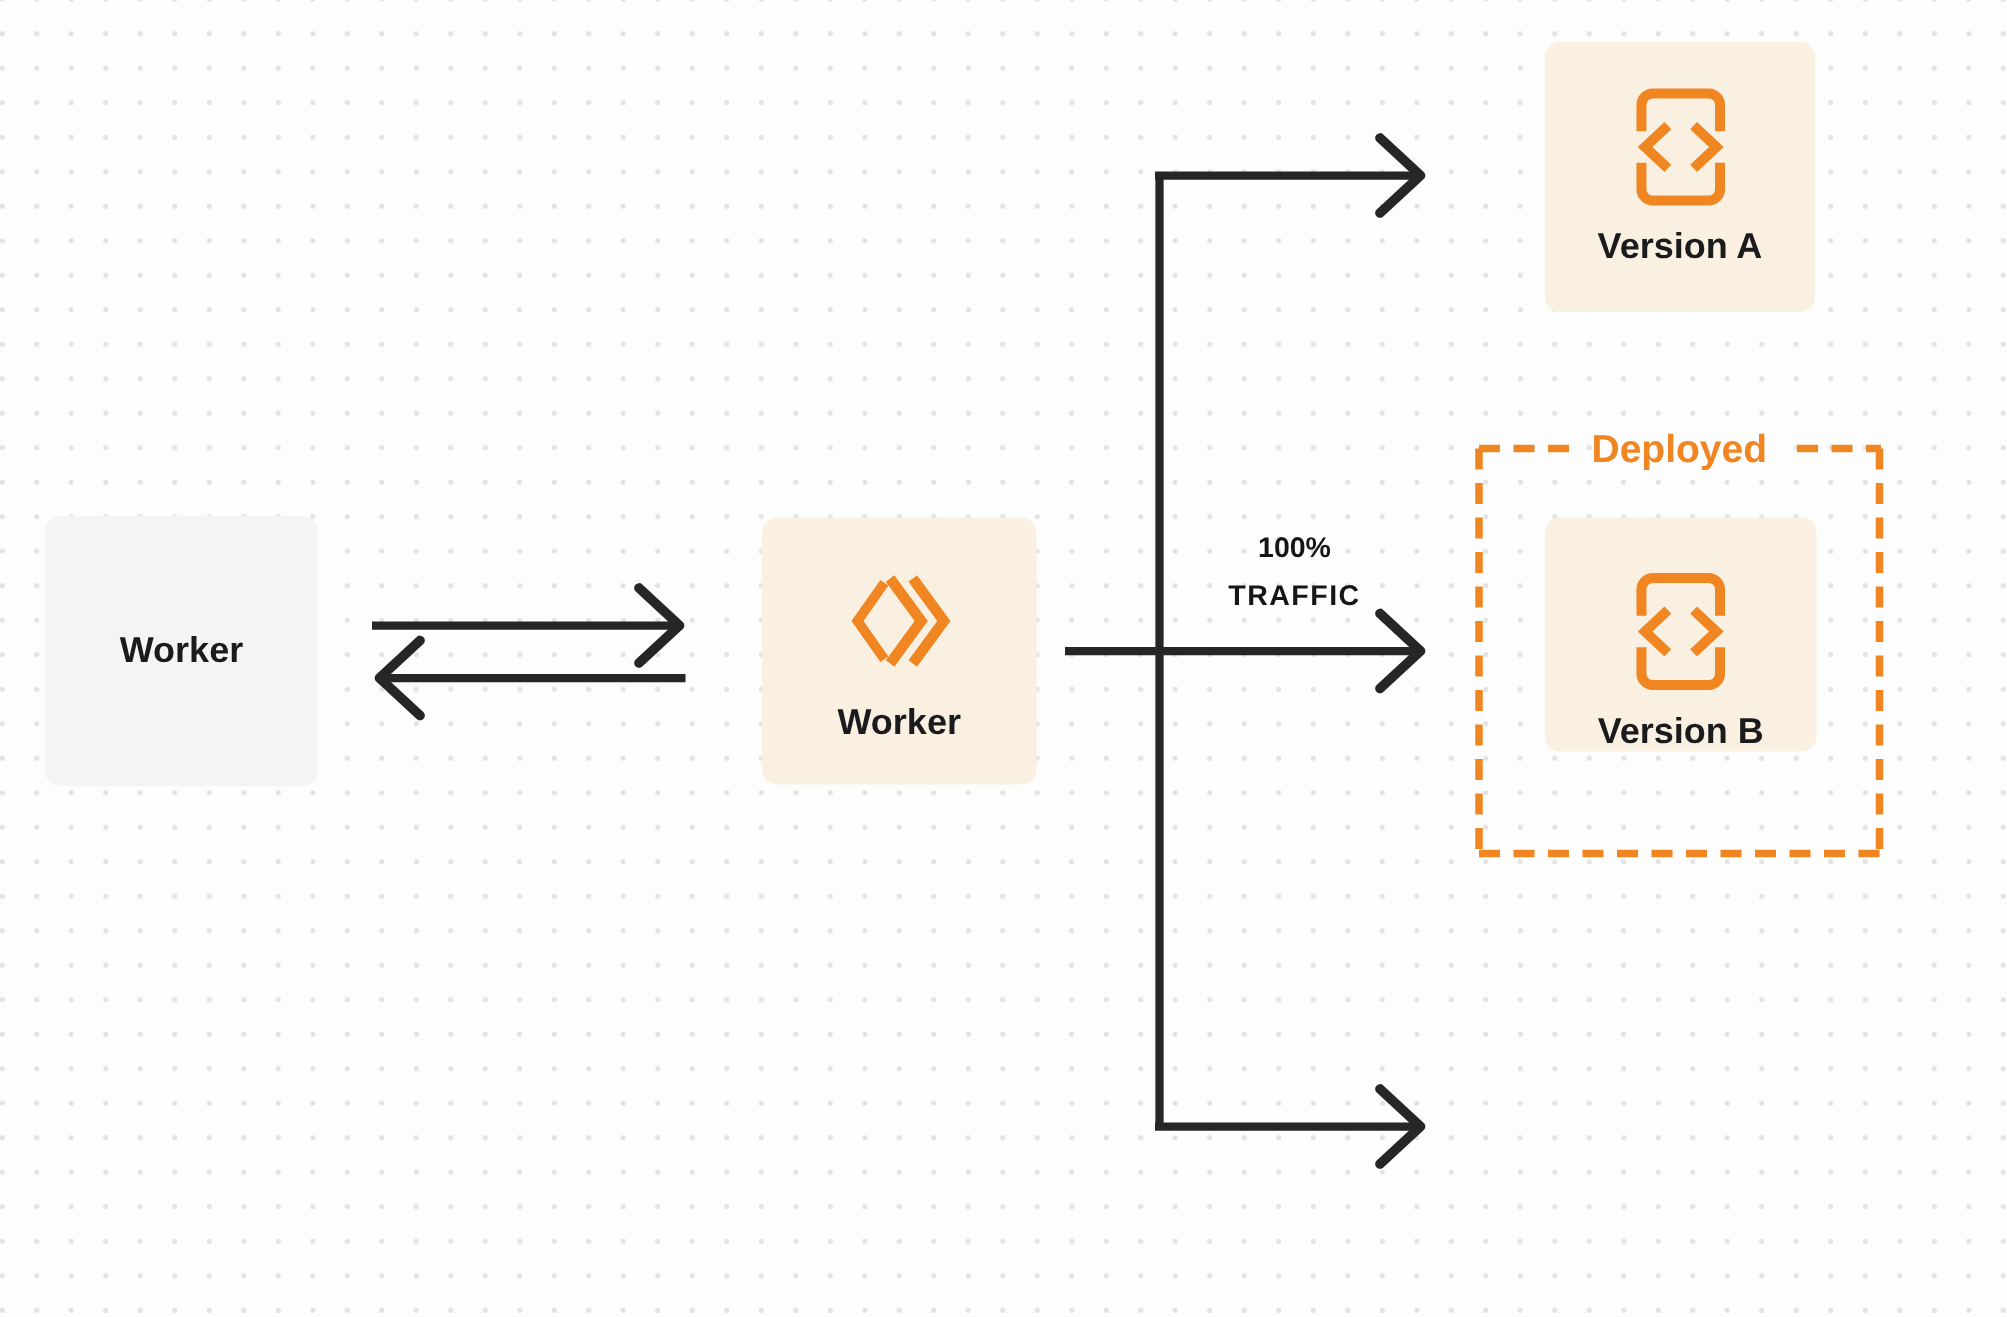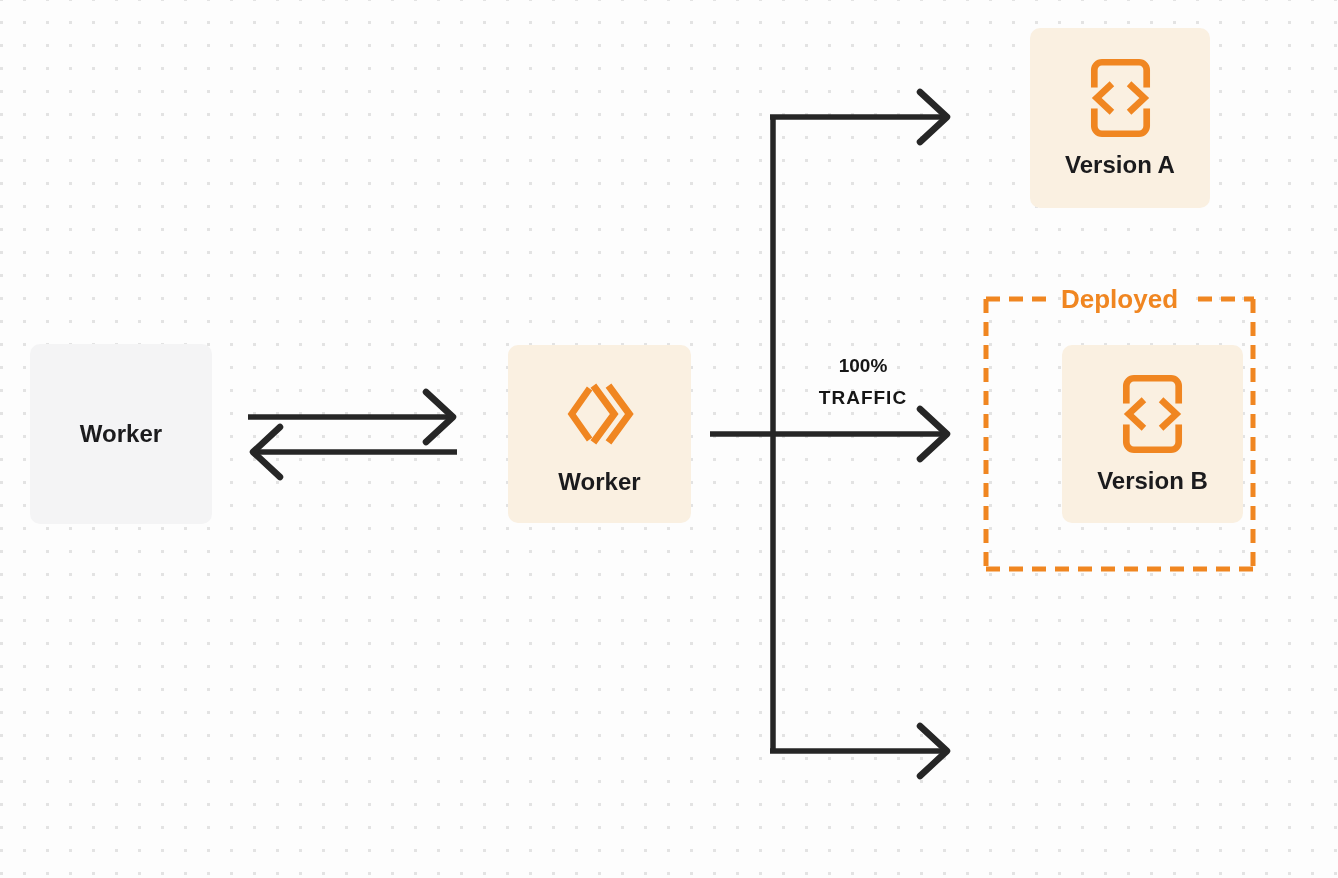--- a/index.html
+++ b/index.html
@@ -36,21 +36,21 @@
     display:flex;flex-direction:column;align-items:center;justify-content:center;
   }
   .node .label{
     font-weight:700;font-size:24px;color:var(--label-ink);
     line-height:1.1;white-space:nowrap;
   }
   .node-client{left:30px;top:344px;width:182px;height:180px;background:var(--client-gray);}
   .node-worker{left:508px;top:345px;width:183px;height:178px;background:var(--node-cream);gap:24px;padding-top:10px;}
   .node-version{background:var(--node-cream);gap:14px;}
   .node-version-a{left:1030px;top:28px;width:180px;height:180px;}
-  .node-version-b{left:1062px;top:345px;width:181px;height:178px;}
+  .node-version-b{left:1030px;top:345px;width:181px;height:156px;justify-content:flex-end;}
   .node-version-c{left:1028px;top:662px;width:182px;height:181px;}
   .icon-wrap{display:flex;align-items:center;justify-content:center;}
   .deployed-label{
     position:absolute;left:986px;top:285px;width:267px;
     text-align:center;
     font-weight:700;font-size:26px;color:var(--accent-orange);
     line-height:1.1;
   }
   .traffic-label{
     position:absolute;left:788px;top:350px;width:150px;

